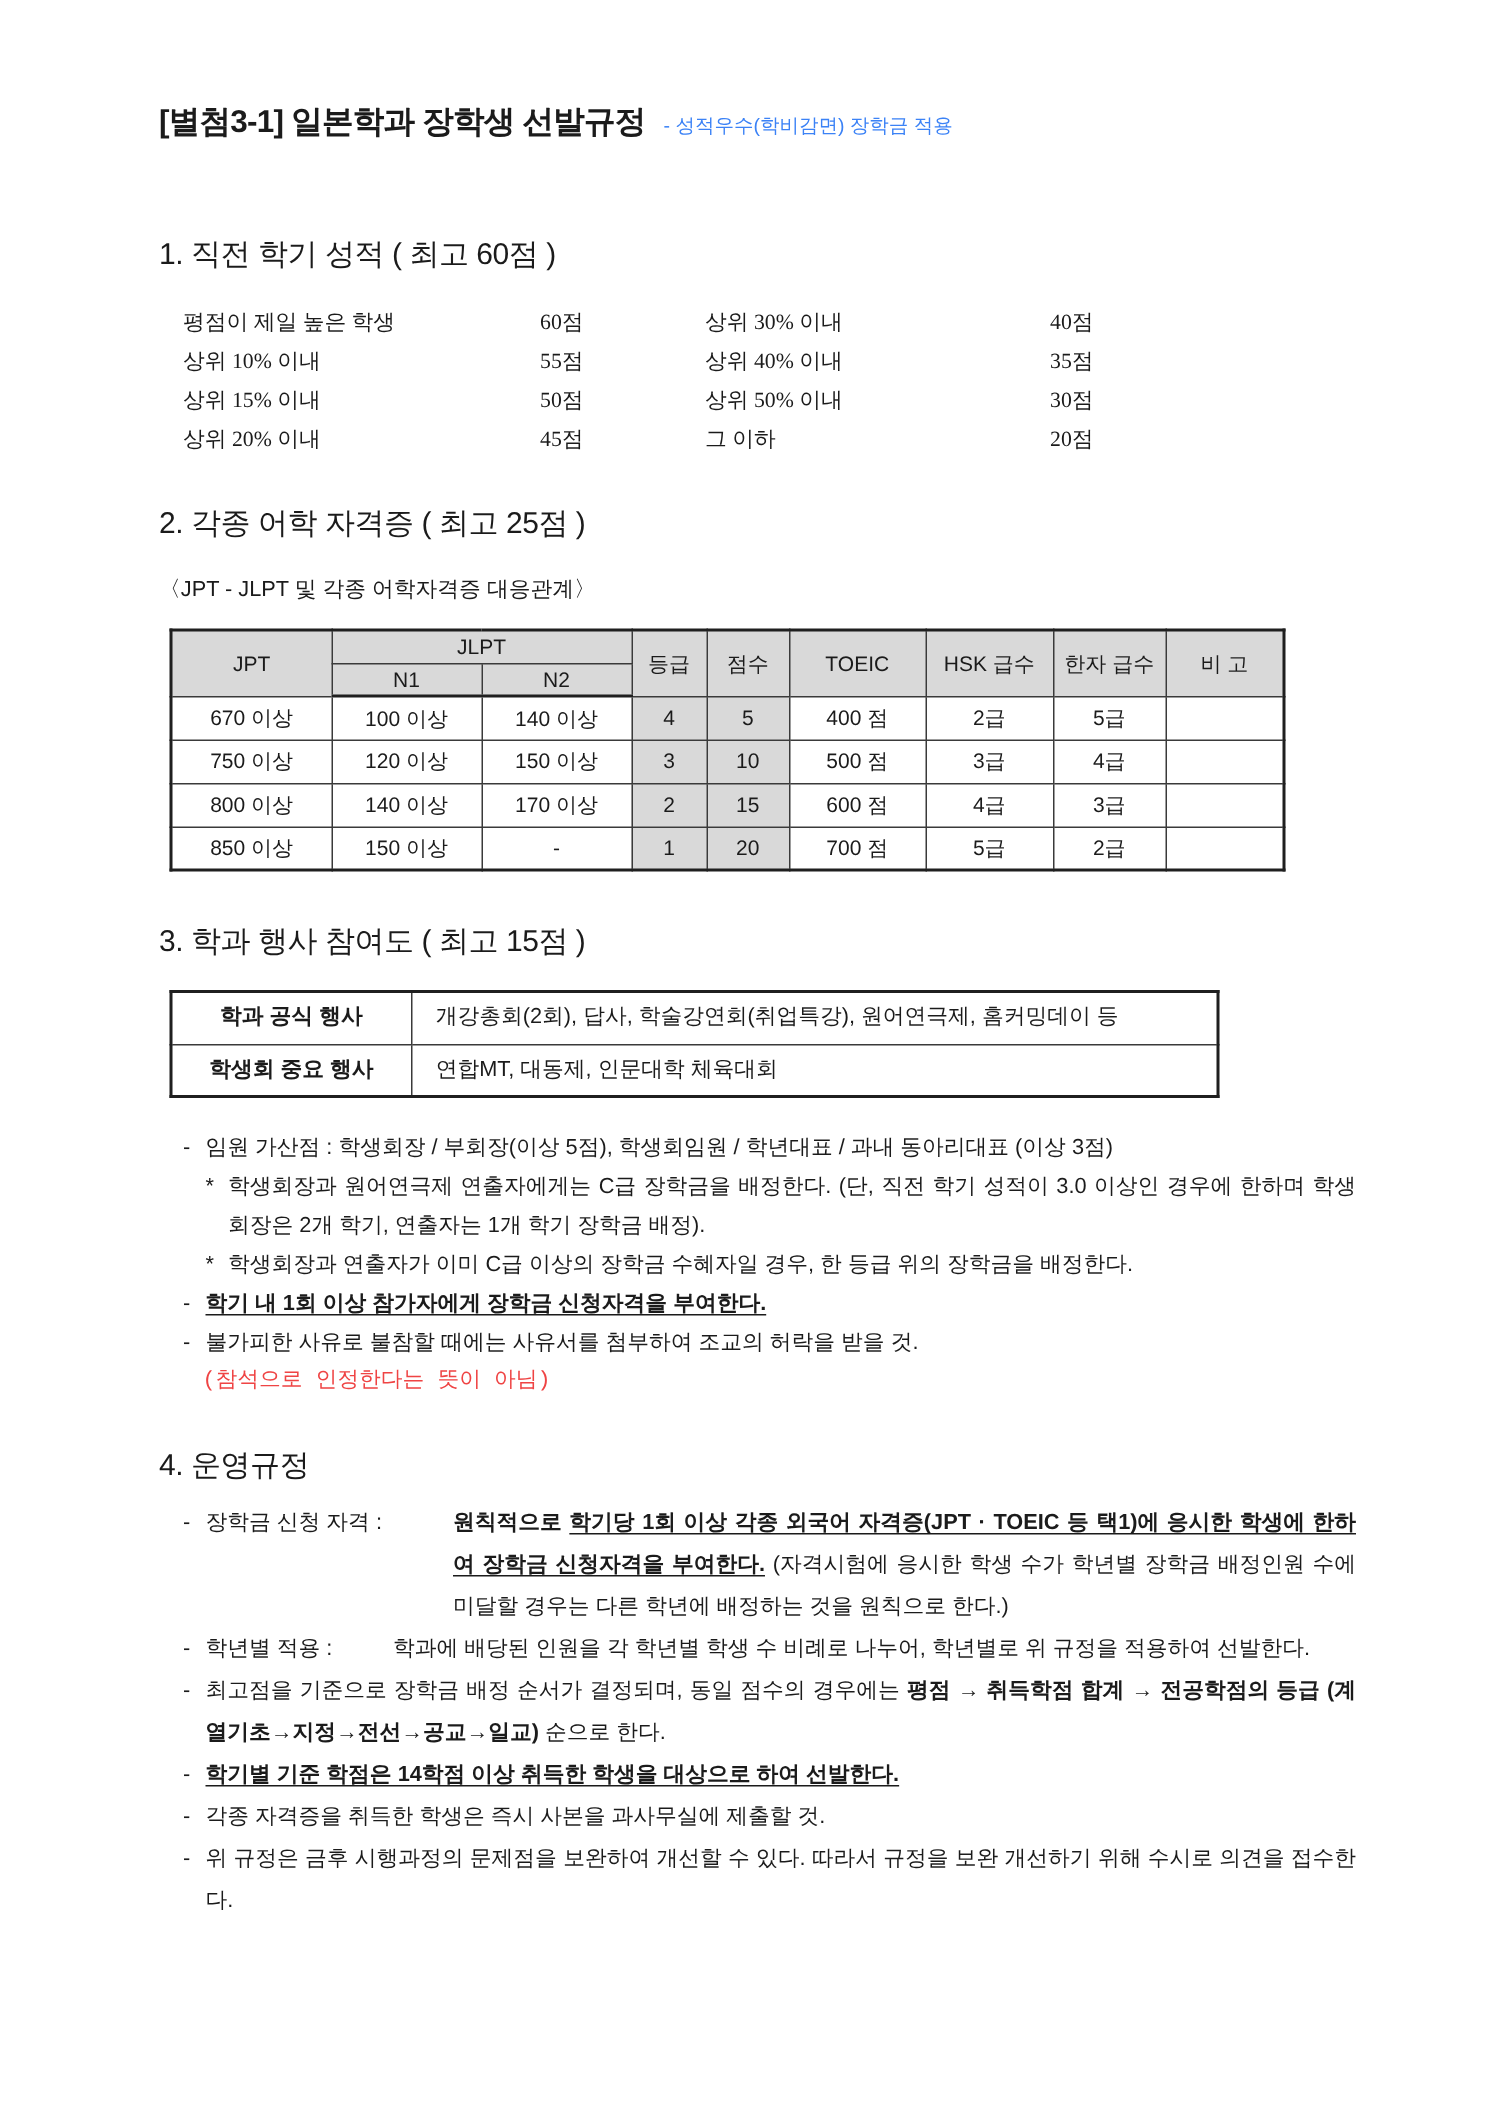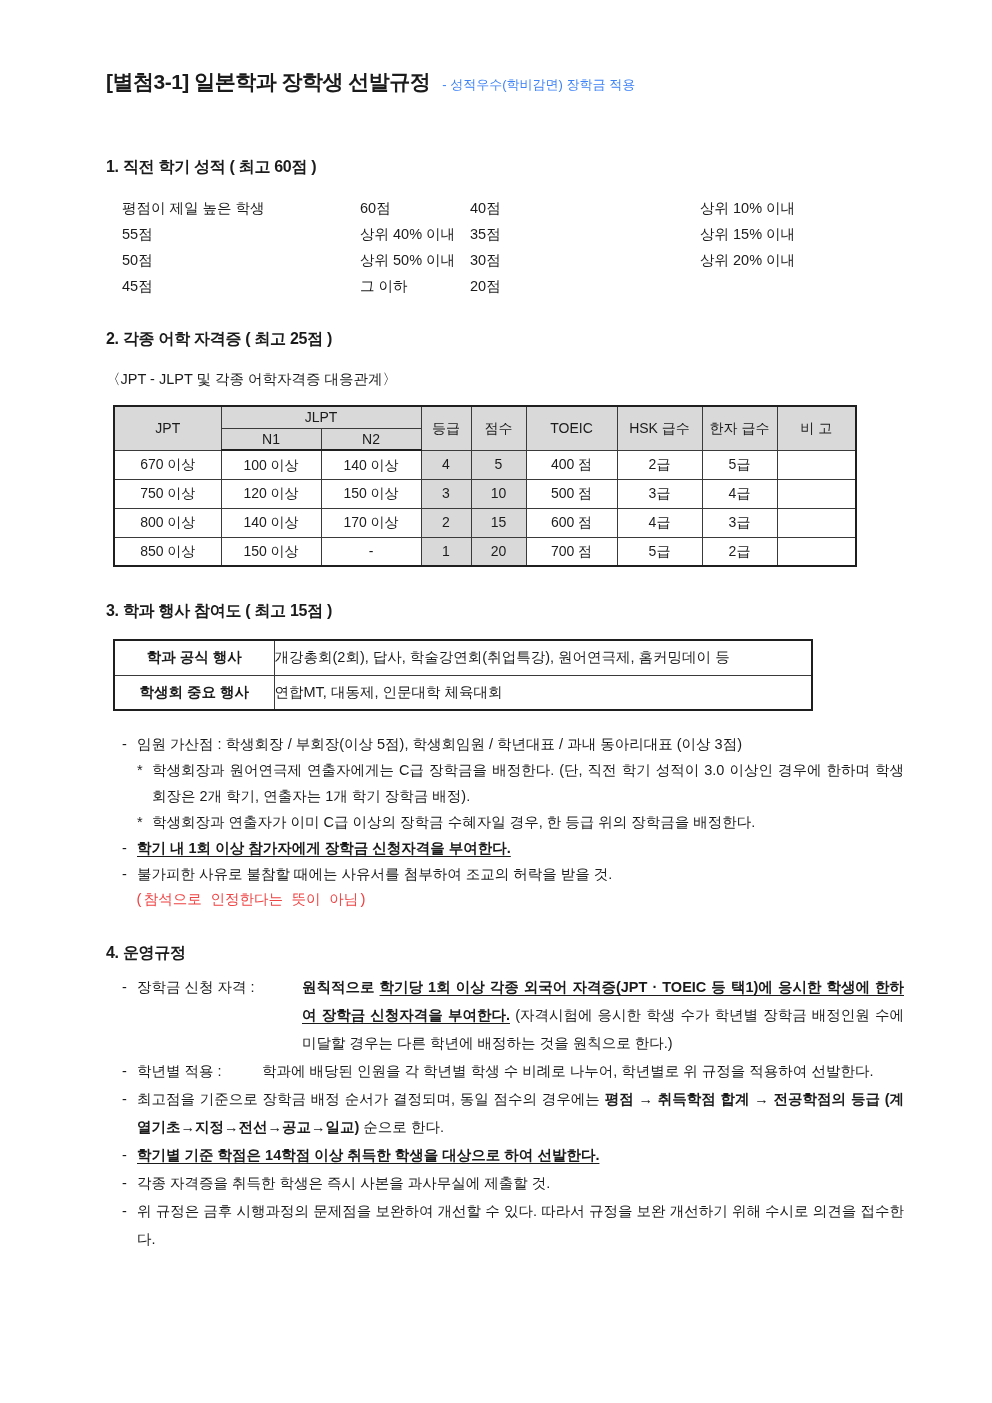--- a/index.html
+++ b/index.html
@@ -13,46 +13,46 @@
     line-height: 1.75;
   }
   .page { padding: 64px 88px 0 106px; }
 
   
   .title-row { display: flex; align-items: baseline; gap: 12px; margin: 0 0 52px 0; }
   .doc-title { font-size: 21px; font-weight: bold; letter-spacing: -0.5px; }
   .doc-subtitle { font-size: 13px; color: #3b82f6; }
 
   
-  .sec-heading { font-size: 16px; font-weight: bold; letter-spacing: -0.3px; margin: 0 0 14px 0; }
+  .sec-heading { font-size: 20px; font-weight: normal; letter-spacing: -0.3px; margin: 0 0 14px 0; }
 
   
   .score-grid { margin: 0 0 26px 16px; display: grid; grid-template-columns: 238px 110px 230px 1fr; }
-  .score-grid .cell { line-height: 26px; }
+  .score-grid .cell { line-height: 26px; font-family: Liberation Serif, serif; }
 
   
   .sub-note { margin: 0 0 13px 0; font-size: 14.5px; }
   table.cert { border-collapse: collapse; margin-left: 7px; width: 742px; table-layout: fixed; margin-bottom: 30px; }
   table.cert td {
     border: 1px solid #3a3a3a;
     text-align: center; vertical-align: middle;
     font-size: 14px; padding: 0;
   }
   table.cert { border: 2px solid #1f1f1f; }
   table.cert tr.hdr td { background: #d9d9d9; height: 22px; line-height: 20px; }
   table.cert tr.hdr-last td { border-bottom: 2px solid #1f1f1f; }
   table.cert tr.data td { height: 29px; }
   table.cert td.shade { background: #d9d9d9; }
 
   
   table.events { border-collapse: collapse; margin-left: 7px; width: 700px; margin-bottom: 20px; }
   table.events { border: 2px solid #1f1f1f; }
   table.events td { border: 1px solid #3a3a3a; font-size: 14.5px; height: 35px; vertical-align: middle; }
   table.events td.lbl { width: 160px; text-align: center; font-weight: bold; }
-  table.events td.val { padding-left: 0; }
+  table.events td.val { padding-left: 16px; }
 
   
   .notes { margin-left: 16px; }
   .hang { display: flex; }
   .hang .mark { flex: 0 0 15px; }
   .hang .body { flex: 1; text-align: justify; }
   .note-line { line-height: 26px; }
   .star { margin-left: 15px; }
   .bold-underline { font-weight: bold; text-decoration: underline; text-underline-offset: 3px; }
   .bold { font-weight: bold; }
@@ -73,20 +73,21 @@
   <div class="title-row">
     <span class="doc-title">[별첨3-1] 일본학과 장학생 선발규정</span>
     <span class="doc-subtitle">- 성적우수(학비감면) 장학금 적용</span>
   </div>
 
   <div>
     <div class="sec-heading">1. 직전 학기 성적 ( 최고 60점 )</div>
     <div class="score-grid">
       <div class="cell">평점이 제일 높은 학생</div>
       <div class="cell">60점</div>
+      <div class="cell">상위 30% 이내</div>
       <div class="cell">40점</div>
       <div class="cell">상위 10% 이내</div>
       <div class="cell">55점</div>
       <div class="cell">상위 40% 이내</div>
       <div class="cell">35점</div>
       <div class="cell">상위 15% 이내</div>
       <div class="cell">50점</div>
       <div class="cell">상위 50% 이내</div>
       <div class="cell">30점</div>
       <div class="cell">상위 20% 이내</div>

